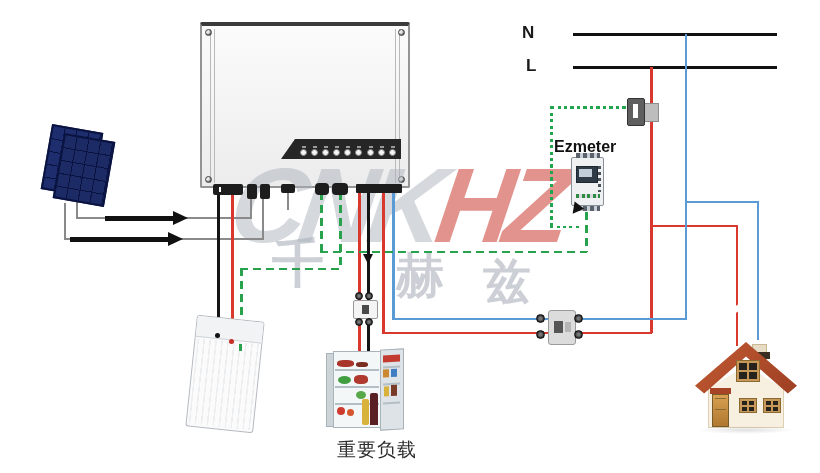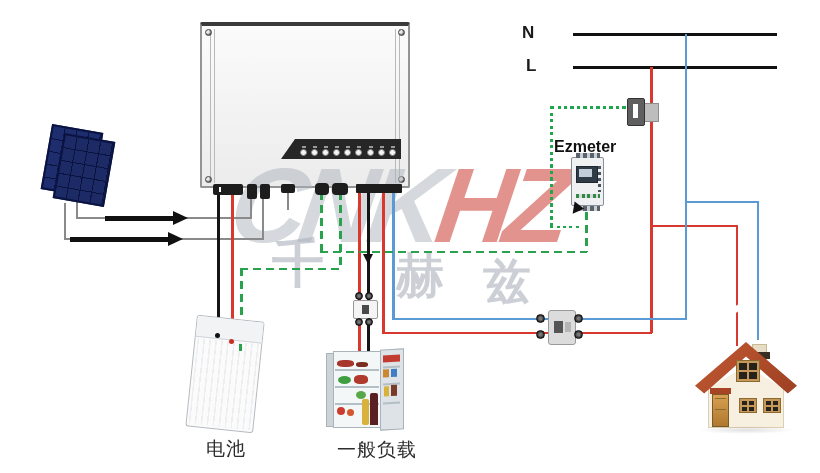--- a/index.html
+++ b/index.html
@@ -236,16 +236,15 @@
       </span>
     <span style="position:absolute;left:68px;top:62px;width:18px;height:15px;background:#c89858;border:1px solid #8a6a33;box-sizing:border-box;">
         <i class="pane" style="left:2px;top:2px;width:5px;height:4px;"></i>
         <i class="pane" style="left:9px;top:2px;width:5px;height:4px;"></i>
         <i class="pane" style="left:2px;top:8px;width:5px;height:4px;"></i>
         <i class="pane" style="left:9px;top:8px;width:5px;height:4px;"></i>
       </span>
     <span style="position:absolute;left:2px;top:90px;width:98px;height:8px;background:radial-gradient(ellipse at center,rgba(0,0,0,0.12),transparent 70%);"></span>
   </div>
 
-  <div class="label" style="left:186px;top:436px;width:80px;font-size:19px;">电池</div>
-  <div class="label" style="left:327px;top:437px;width:100px;font-size:19px;">一般负载</div>
+  <div class="label" style="left:327px;top:437px;width:100px;font-size:19px;">重要负载</div>
 
 </div>
 
 </body></html>

